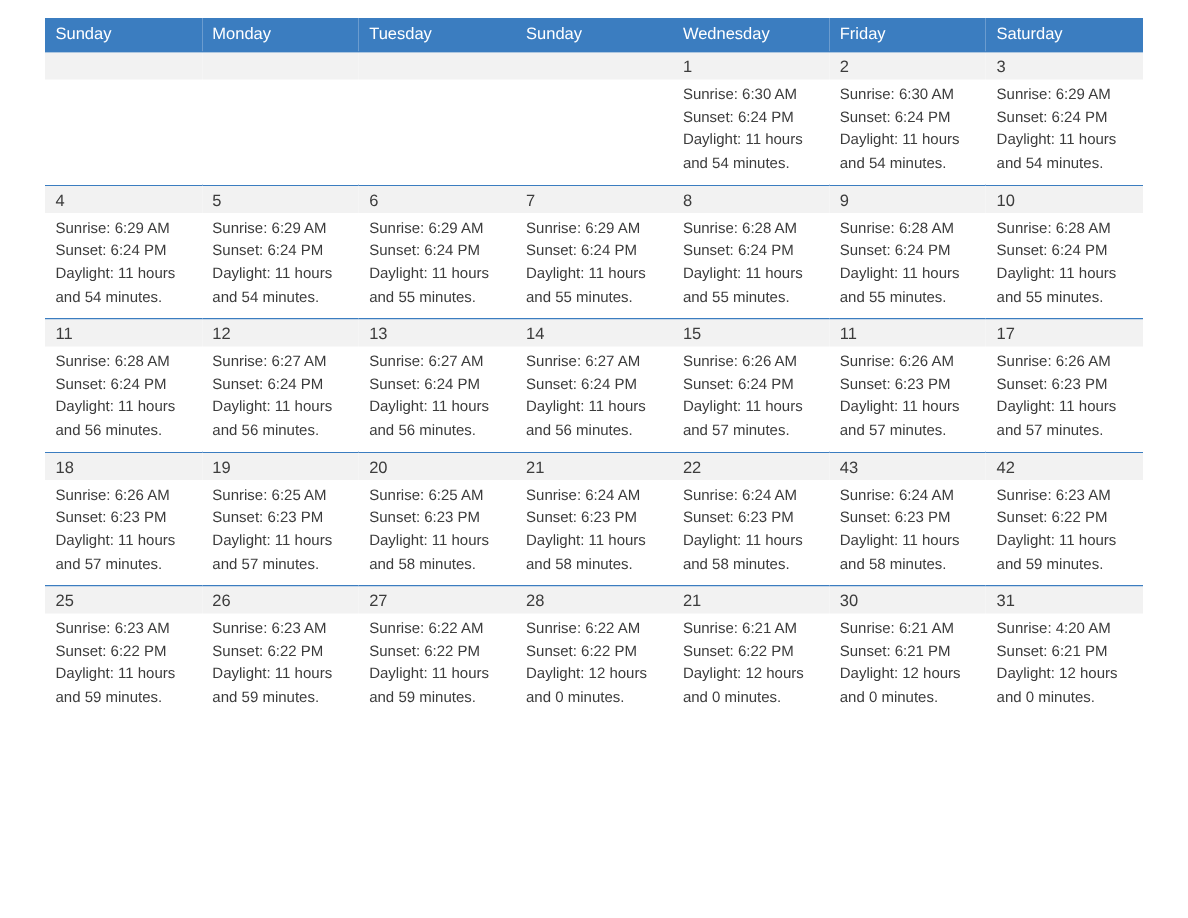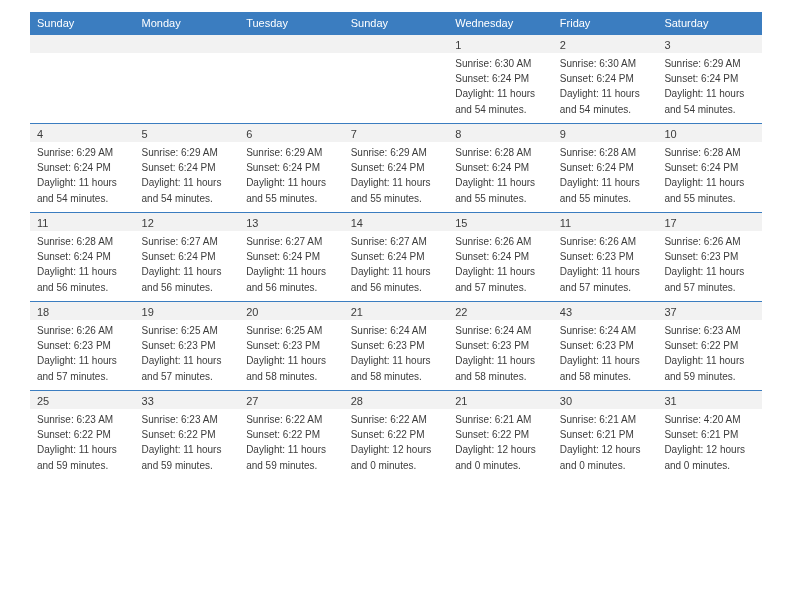--- a/index.html
+++ b/index.html
@@ -359,42 +359,42 @@
           <td>
             <div class="daynum">43</div>
             <div class="info">
               <div>Sunrise: 6:24 AM</div>
               <div>Sunset: 6:23 PM</div>
               <div>Daylight: 11 hours</div>
               <div>and 58 minutes.</div>
             </div>
           </td>
           <td>
-            <div class="daynum">37</div>
+            <div class="daynum">42</div>
             <div class="info">
               <div>Sunrise: 6:23 AM</div>
               <div>Sunset: 6:22 PM</div>
               <div>Daylight: 11 hours</div>
               <div>and 59 minutes.</div>
             </div>
           </td>
         </tr>
 
         <tr class="week-row">
           <td>
             <div class="daynum">25</div>
             <div class="info">
               <div>Sunrise: 6:23 AM</div>
               <div>Sunset: 6:22 PM</div>
               <div>Daylight: 11 hours</div>
               <div>and 59 minutes.</div>
             </div>
           </td>
           <td>
-            <div class="daynum">33</div>
+            <div class="daynum">26</div>
             <div class="info">
               <div>Sunrise: 6:23 AM</div>
               <div>Sunset: 6:22 PM</div>
               <div>Daylight: 11 hours</div>
               <div>and 59 minutes.</div>
             </div>
           </td>
           <td>
             <div class="daynum">27</div>
             <div class="info">

